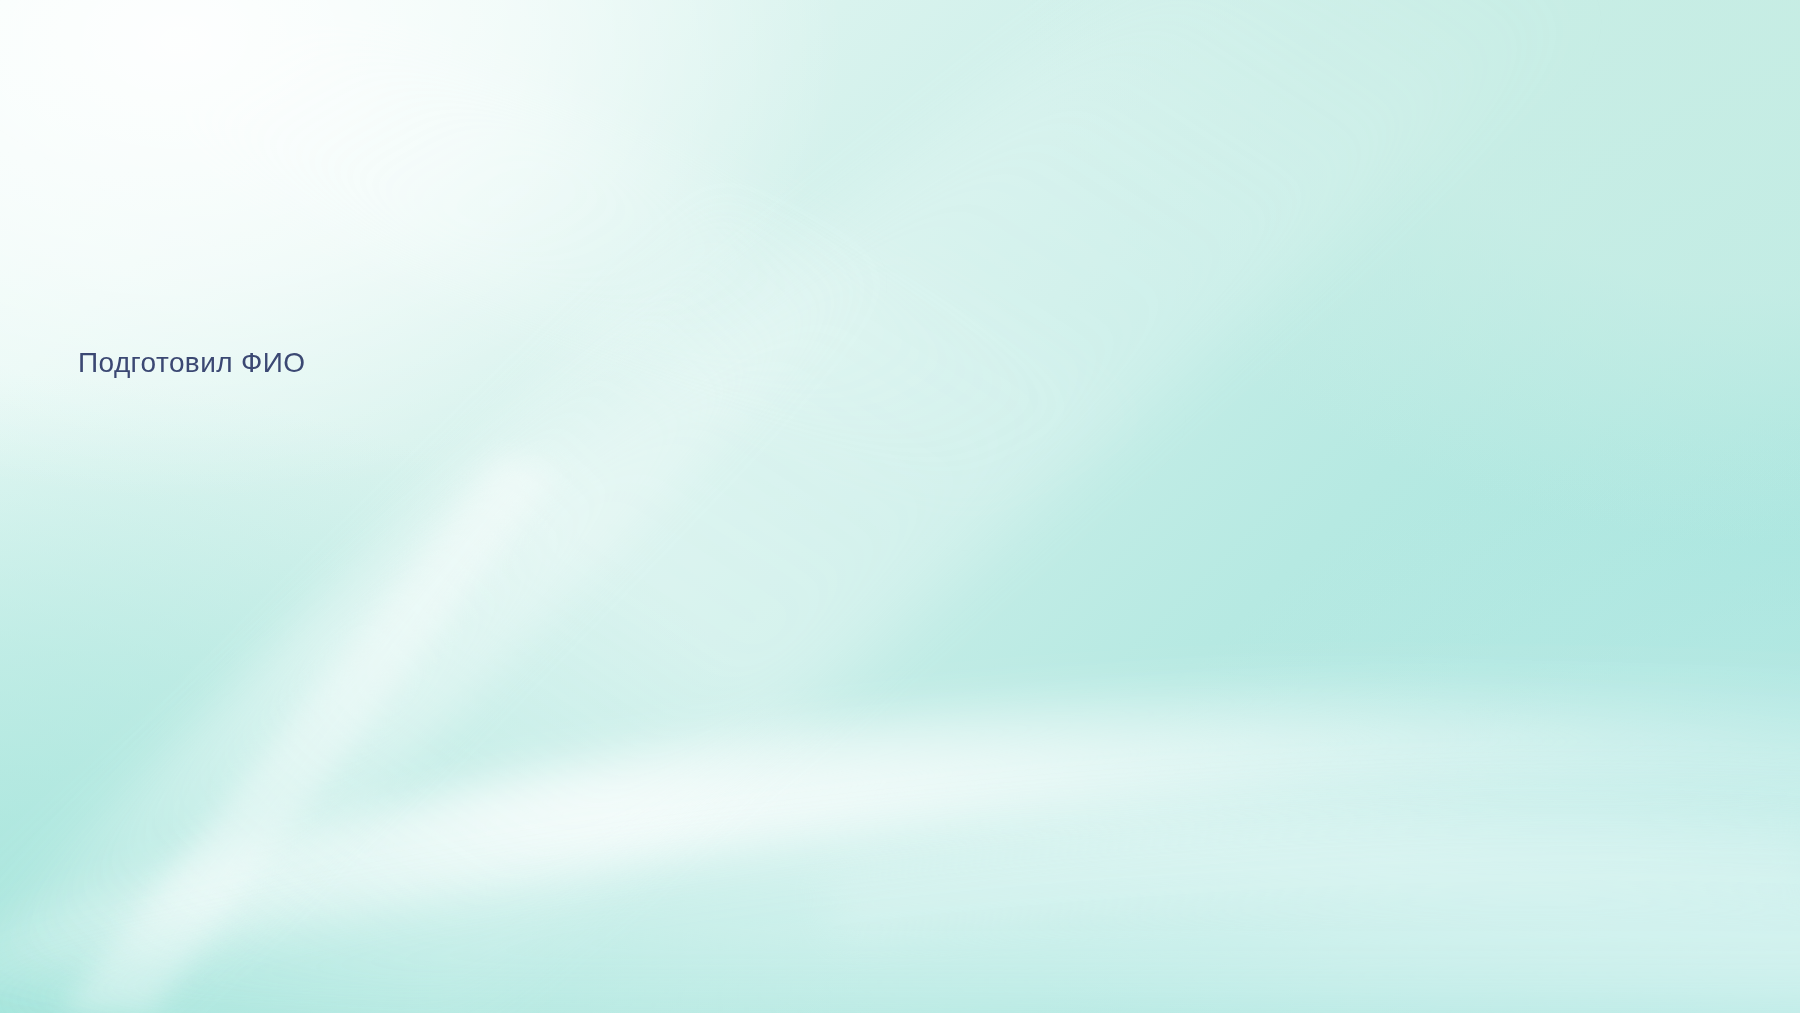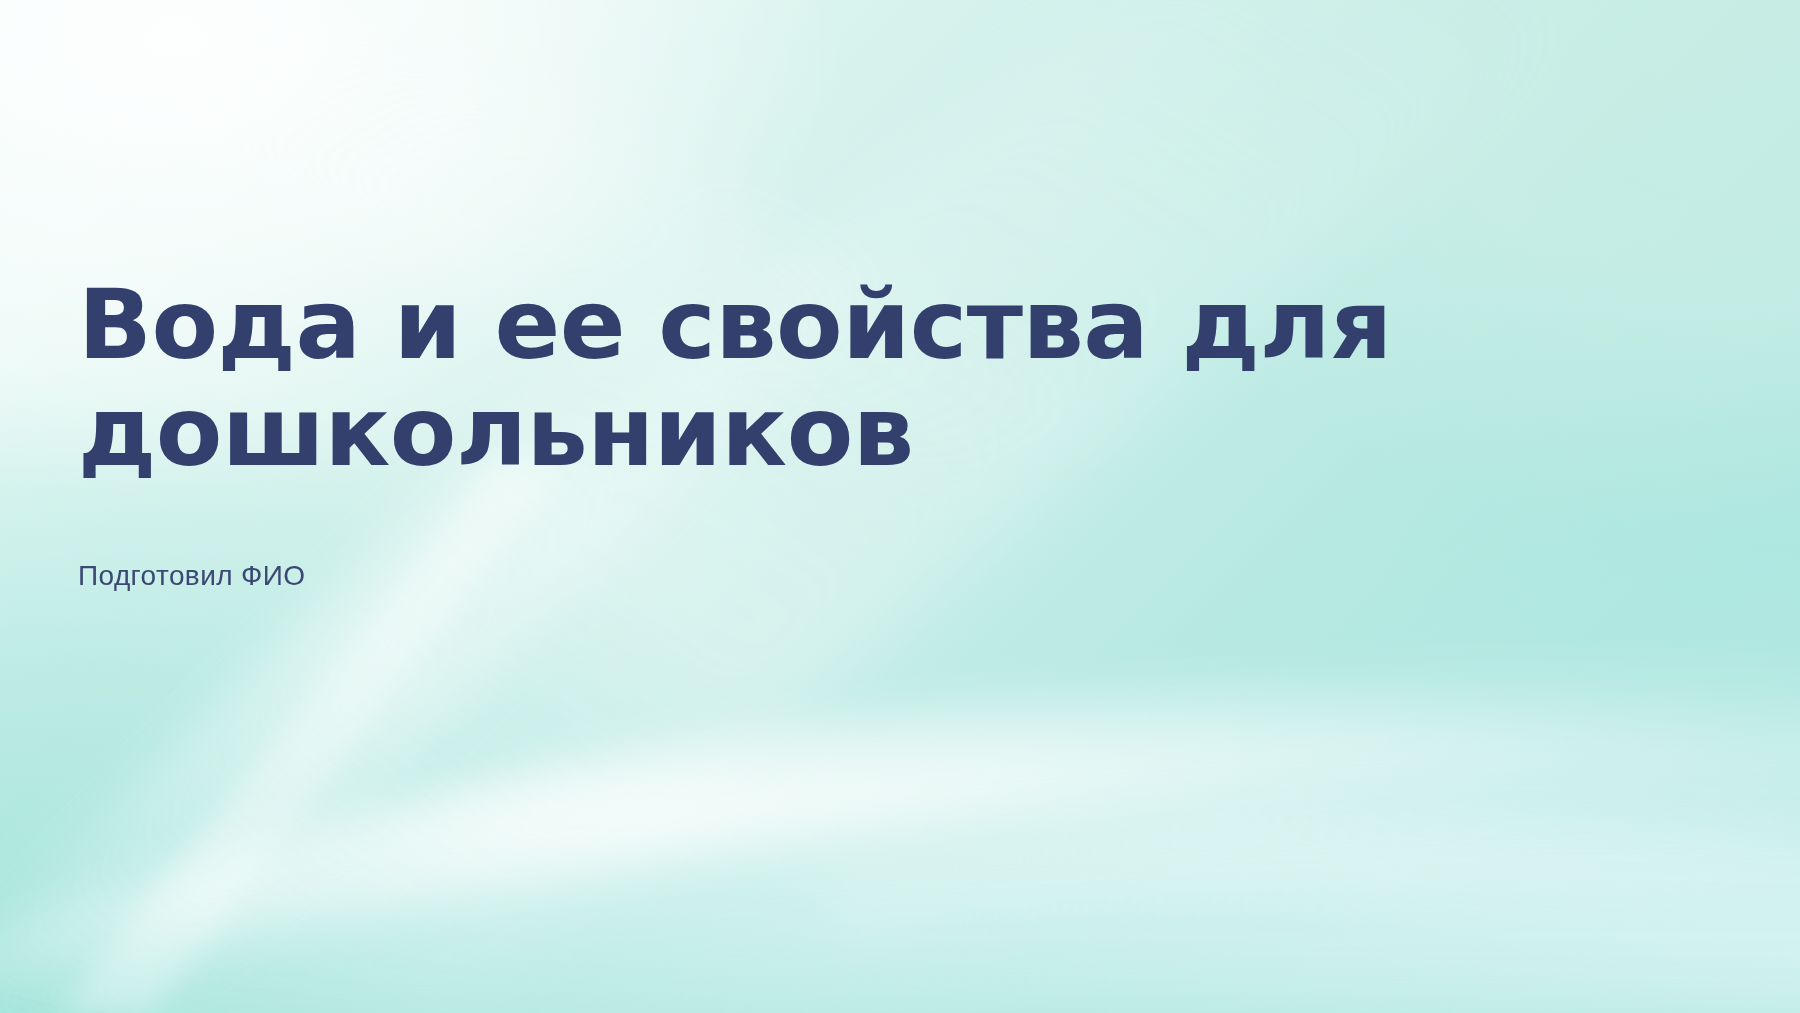--- a/index.html
+++ b/index.html
@@ -171,17 +171,16 @@
 
     <path d="M -100 40 L 240 -60 L 1180 420 L 980 520 Z" fill="url(#wgD)" filter="url(#blurBig)" opacity="0.5"></path>
 
     <path d="M 820 880 C 1120 828, 1450 812, 1820 828 L 1820 900 C 1460 880, 1140 898, 840 940 Z" fill="#ffffff" opacity="0.22" filter="url(#blurMid)"></path>
 
     <path d="M -80 1013 C 340 900, 760 838, 1180 812 C 1460 794, 1680 796, 1900 806
              L 1900 1013 Z" fill="#8fdfd6" opacity="0.16" filter="url(#blurBig)"></path>
   </svg>
 
   <div class="content">
-    <h1 class="title">Вода и ее свойства для дошкольников</h1>
     <p class="subtitle">Подготовил ФИО</p>
   </div>
 
 </div>
 
 </body></html>

